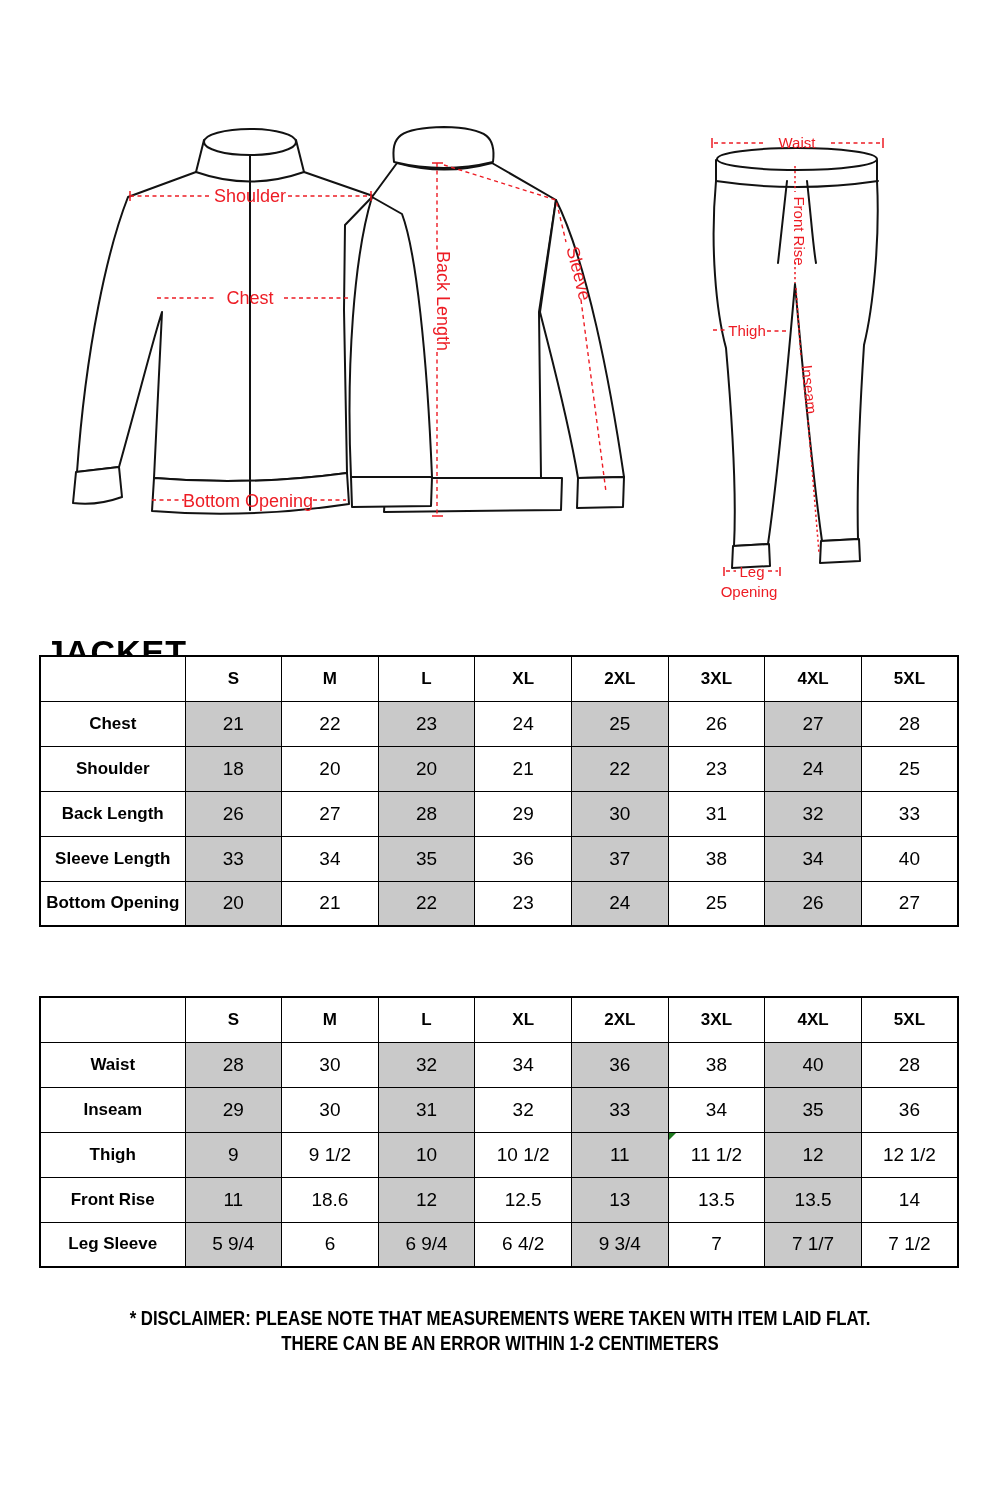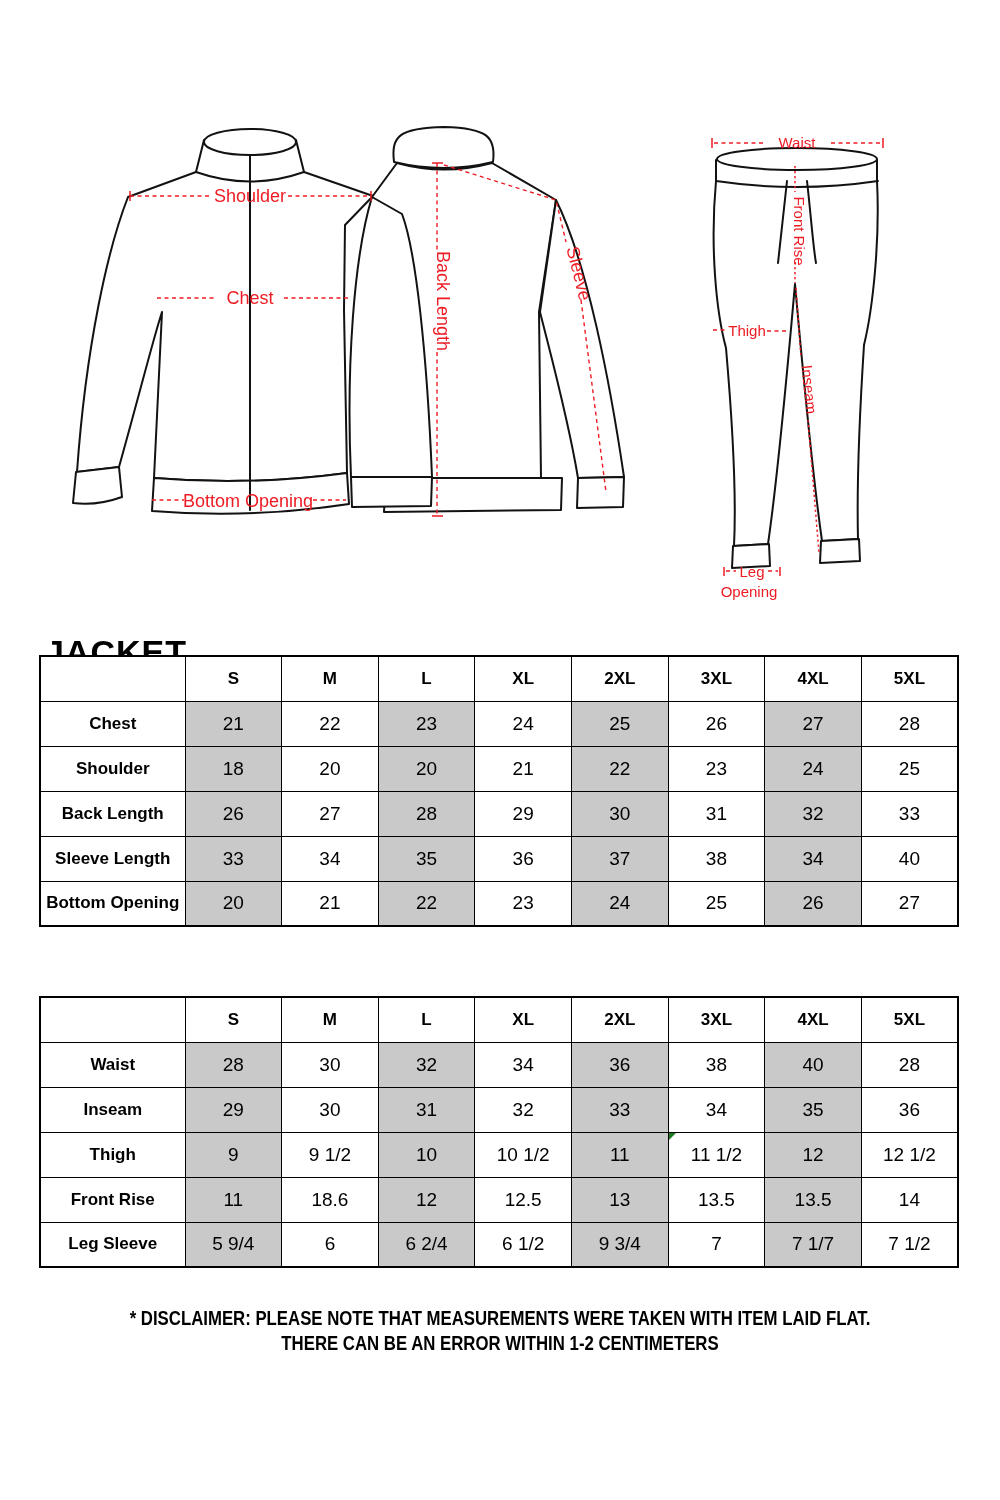--- a/index.html
+++ b/index.html
@@ -259,22 +259,22 @@
           <td>12.5</td>
           <td class="shaded">13</td>
           <td>13.5</td>
           <td class="shaded">13.5</td>
           <td>14</td>
         </tr>
         <tr>
           <th class="rowlabel">Leg Sleeve</th>
           <td class="shaded">5 9/4</td>
           <td>6</td>
-          <td class="shaded">6 2/4</td>
-          <td>6 1/2</td>
+          <td class="shaded">6 9/4</td>
+          <td>6 4/2</td>
           <td class="shaded">9 3/4</td>
           <td>7</td>
           <td class="shaded">7 1/7</td>
           <td>7 1/2</td>
         </tr>
       </tbody>
     </table>
 
   <div class="disclaimer">
     <div>* DISCLAIMER: PLEASE NOTE THAT MEASUREMENTS WERE TAKEN WITH ITEM LAID FLAT.</div>

